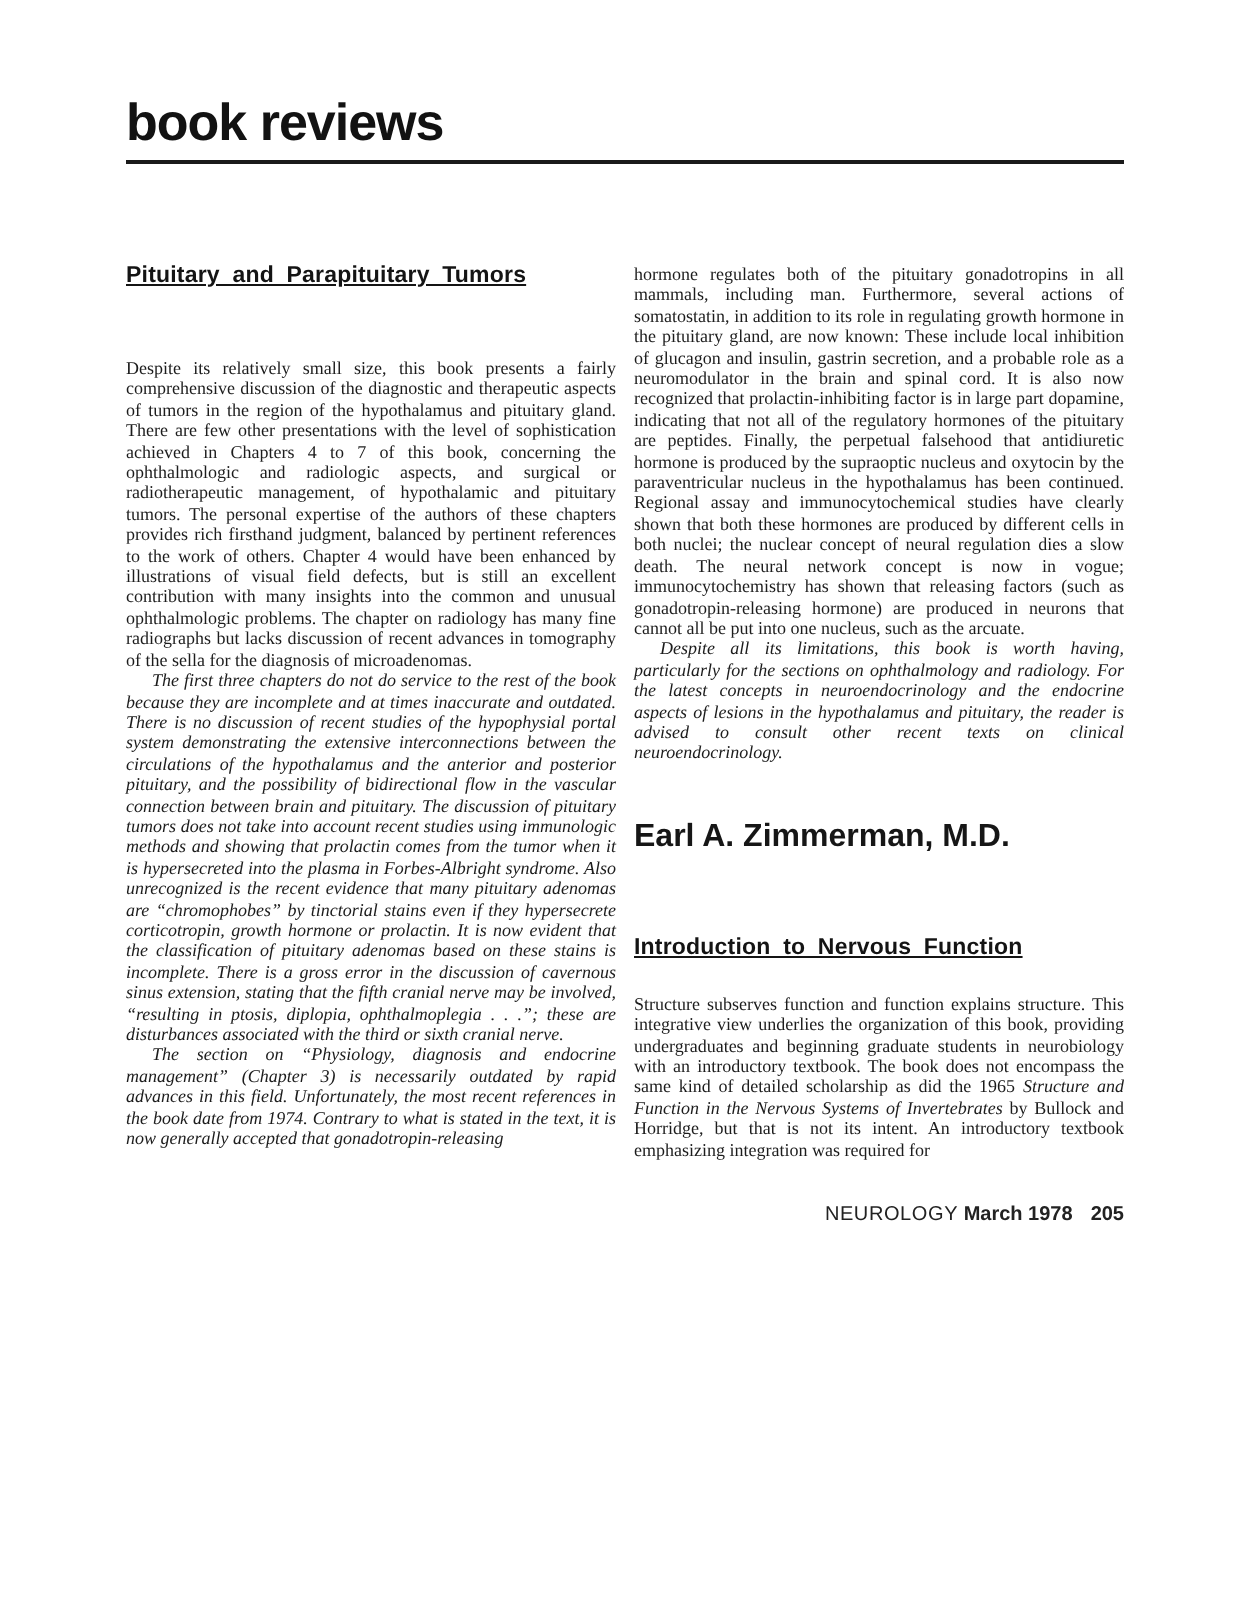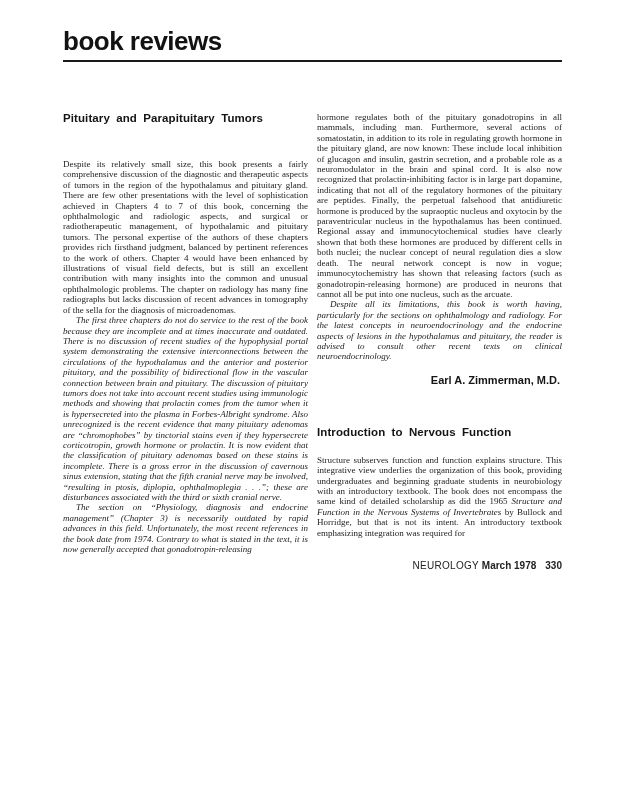--- a/index.html
+++ b/index.html
@@ -8,21 +8,21 @@
     width: 620px; height: 802px;
     background: #ffffff;
     overflow: hidden;
     font-family: "Liberation Serif", "DejaVu Serif", serif;
     color: #1c1c1c;
     -webkit-font-smoothing: antialiased;
   }
   .page {
     position: relative;
     width: 620px; height: 713px;
-    padding: 26px 58px 0 63px;
+    padding: 46px 58px 0 63px;
   }
   
   .masthead h1 {
     margin: 0;
     font-family: "Liberation Sans", "DejaVu Sans", sans-serif;
     font-weight: bold;
     font-size: 26px;
     letter-spacing: -0.5px;
     color: #121212;
     line-height: 30px;
@@ -42,20 +42,21 @@
 
   .review-title {
     margin: 0;
     font-family: "Liberation Sans", "DejaVu Sans", sans-serif;
     font-weight: bold;
     font-size: 11.5px;
     word-spacing: 3px;
     letter-spacing: 0.1px;
     color: #141414;
     line-height: 13px;
+    text-decoration: underline;
   }
   .byline {
     margin: 24px 0 0 0;
     font-family: "Liberation Sans", "DejaVu Sans", sans-serif;
     font-size: 10.5px;
     line-height: 15px;
     text-align: justify;
     color: #2a2a2a;
   }
   .body {
@@ -63,25 +64,25 @@
     font-size: 9px;
     line-height: 10.4px;
     text-align: justify;
     color: #1c1c1c;
   }
   .body.first { margin-top: 34px; }
   .body.indent { text-indent: 13px; font-style: italic; }
   .body i { font-style: italic; }
 
   .signature {
-    margin: 12px 2px 0 0;
+    margin: 28px 2px 0 0;
     font-family: "Liberation Sans", "DejaVu Sans", sans-serif;
     font-weight: bold;
-    font-size: 11px;
-    text-align: right;
+    font-size: 16px;
+    text-align: left;
     color: #161616;
   }
   .review2-title { margin-top: 40px; }
   .body.body2 { margin-top: 16px; }
 
   .footer {
     margin: 22px 0 0 0;
     font-family: "Liberation Sans", "DejaVu Sans", sans-serif;
     font-size: 10px;
     text-align: right;
@@ -115,17 +116,17 @@
     <div class="col">
       <p class="body">hormone regulates both of the pituitary gonadotropins in all mammals, including man. Furthermore, several actions of somatostatin, in addition to its role in regulating growth hormone in the pituitary gland, are now known: These include local inhibition of glucagon and insulin, gastrin secretion, and a probable role as a neuromodulator in the brain and spinal cord. It is also now recognized that prolactin-inhibiting factor is in large part dopamine, indicating that not all of the regulatory hormones of the pituitary are peptides. Finally, the perpetual falsehood that antidiuretic hormone is produced by the supraoptic nucleus and oxytocin by the paraventricular nucleus in the hypothalamus has been continued. Regional assay and immunocytochemical studies have clearly shown that both these hormones are produced by different cells in both nuclei; the nuclear concept of neural regulation dies a slow death. The neural network concept is now in vogue; immunocytochemistry has shown that releasing factors (such as gonadotropin-releasing hormone) are produced in neurons that cannot all be put into one nucleus, such as the arcuate.</p>
       <p class="body indent">Despite all its limitations, this book is worth having, particularly for the sections on ophthalmology and radiology. For the latest concepts in neuroendocrinology and the endocrine aspects of lesions in the hypothalamus and pituitary, the reader is advised to consult other recent texts on clinical neuroendocrinology.</p>
       <p class="signature">Earl A. Zimmerman, M.D.</p>
 
       <section>
         <h2 class="review-title review2-title">Introduction to Nervous Function</h2>
         <p class="body body2"><span>Structure subserves function and function explains structure. This integrative view underlies the organization of this book, providing undergraduates and beginning graduate students in neurobiology with an introductory textbook. The book does not encompass the same kind of detailed scholarship as did the 1965 </span><i>Structure and Function in the Nervous Systems of Invertebrates</i><span> by Bullock and Horridge, but that is not its intent. An introductory textbook emphasizing integration was required for</span></p>
       </section>
 
-      <p class="footer"><span class="journal">NEUROLOGY</span> <span class="bold">March 1978</span><span class="bold pagenum">330</span></p>
+      <p class="footer"><span class="journal">NEUROLOGY</span> <span class="bold">March 1978</span><span class="bold pagenum">205</span></p>
     </div>
 
   </div>
 </div>
 
 </body></html>

